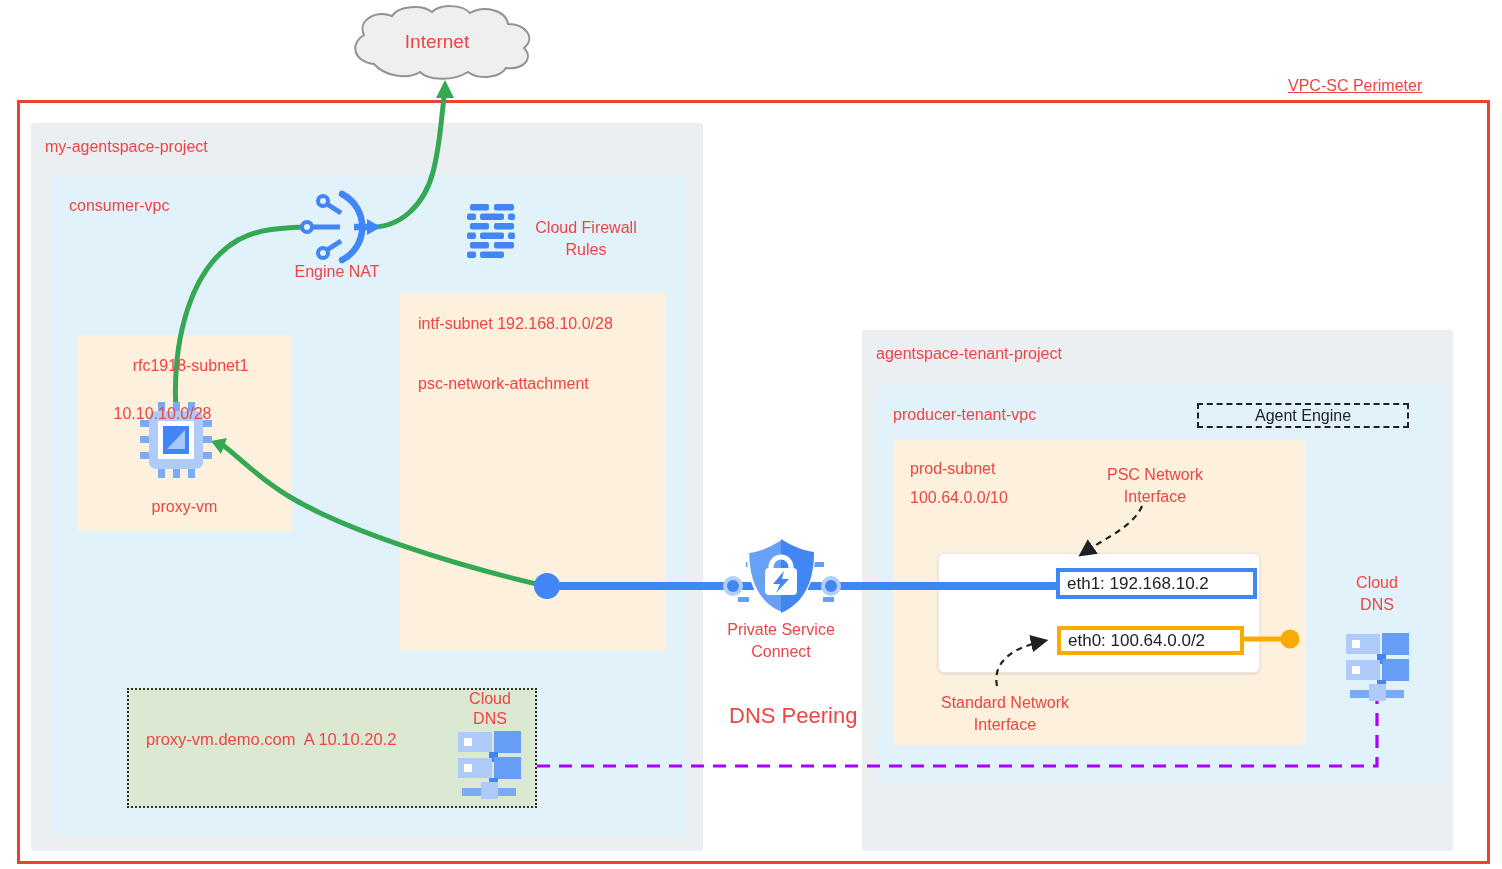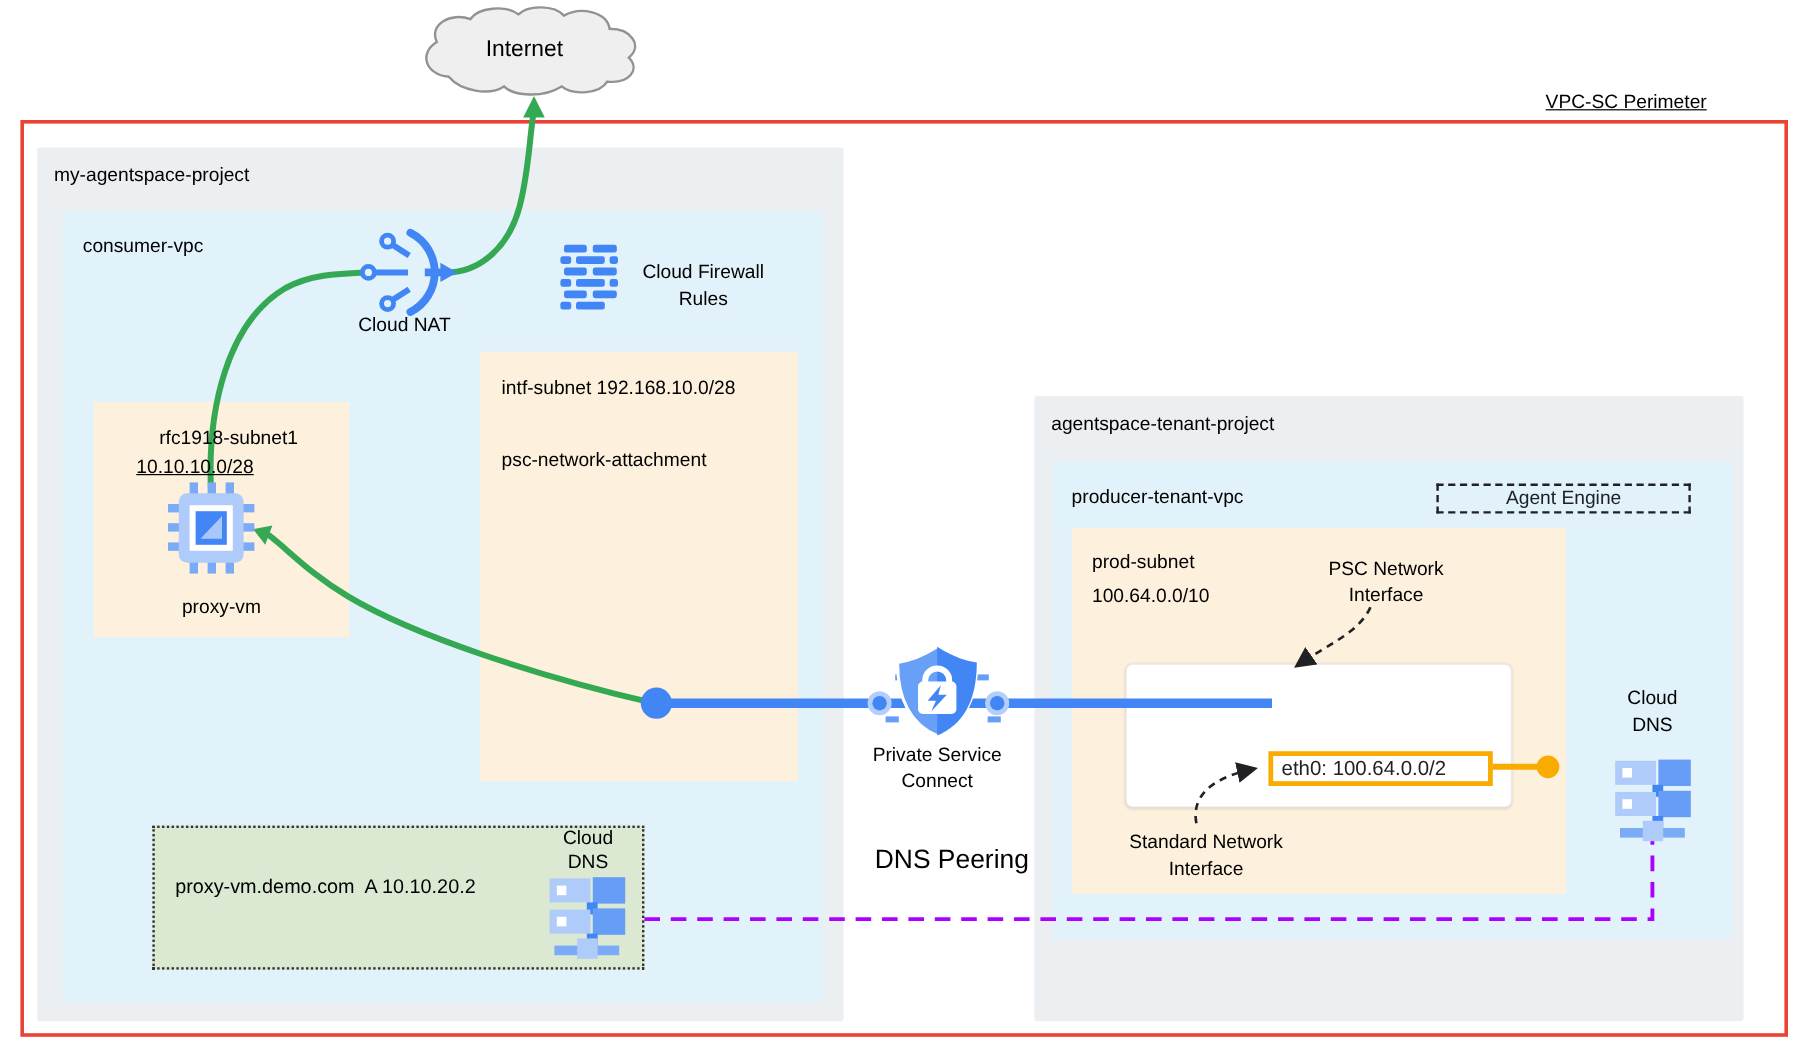--- a/index.html
+++ b/index.html
@@ -1,21 +1,21 @@
 <!DOCTYPE html>
 <html><head>
 <meta charset="utf-8">
 <style>
   html,body{margin:0;padding:0;background:#fff;}
   .canvas{
     position:relative;width:1502px;height:869px;background:#ffffff;
     font-family:"Liberation Sans", sans-serif;color:#202124;overflow:hidden;
   }
   .abs{position:absolute;}
-  .lbl{position:absolute;white-space:pre;font-size:16px;line-height:19px;color:#000000;}
+  .lbl{position:absolute;white-space:pre;font-size:16px;line-height:19px;color:#ef4444;}
   .lbl.center{text-align:center;}
   
   .perimeter{left:17px;top:100px;width:1467px;height:758px;border:3px solid #ea4335;background:#fff;}
   .proj1{left:31px;top:123px;width:672px;height:728px;background:#eceff1;border-radius:2px;}
   .vpc1{left:52px;top:176px;width:634px;height:659px;background:#e1f2fb;border-radius:2px;}
   .intf{left:400px;top:293px;width:265px;height:358px;background:#fdf0dc;}
   .rfc{left:78px;top:335px;width:213px;height:196px;background:#fdf0dc;}
   .dnszone{left:127px;top:688px;width:410px;height:120px;background:#dbe8d2;border:2px dotted #333;box-sizing:border-box;}
   .proj2{left:862px;top:330px;width:591px;height:521px;background:#eceff1;border-radius:2px;}
   .vpc2{left:877px;top:385px;width:567px;height:398px;background:#e1f2fb;border-radius:2px;}
@@ -173,49 +173,50 @@
     <path d="M997,686 C993,666 1006,649 1044,641" fill="none" stroke="#202124" stroke-width="2.2" stroke-dasharray="6 5" marker-end="url(#arrowBlack)"></path>
   </svg>
 
   <div class="labels">
     <div class="lbl" style="left:1288px;top:76px;text-decoration:underline;">VPC-SC Perimeter</div>
     <div class="lbl center" style="left:387px;top:32px;width:100px;font-size:19px;">Internet</div>
 
     <div class="lbl" style="left:45px;top:137px;text-align:right;">my-agentspace-project</div>
     <div class="lbl" style="left:69px;top:196px;">consumer-vpc</div>
 
-    <div class="lbl center" style="left:280px;top:262px;width:114px;">Cloud NAT</div>
+    <div class="lbl center" style="left:280px;top:262px;width:114px;">Engine NAT</div>
     <div class="lbl center" style="left:524px;top:217px;width:124px;line-height:21px;">Cloud Firewall</div>
     <div class="lbl center" style="left:524px;top:239px;width:124px;line-height:21px;">Rules</div>
 
     <div class="lbl" style="left:418px;top:314px;">intf-subnet 192.168.10.0/28</div>
     <div class="lbl" style="left:418px;top:374px;">psc-network-attachment</div>
 
     <div class="lbl center" style="left:78px;top:356px;width:225px;">rfc1918-subnet1</div>
-    <div class="lbl center" style="left:78px;top:380px;width:169px;text-decoration:underline;">10.10.10.0/28</div>
+    <div class="lbl center" style="left:78px;top:404px;width:169px;">10.10.10.0/28</div>
     <div class="lbl center" style="left:78px;top:497px;width:213px;">proxy-vm</div>
 
     <div class="lbl" style="left:146px;top:730px;font-size:16.5px;">proxy-vm.demo.com  A 10.10.20.2</div>
     <div class="lbl center" style="left:455px;top:689px;width:70px;line-height:20px;">Cloud</div>
     <div class="lbl center" style="left:455px;top:709px;width:70px;line-height:20px;">DNS</div>
 
     <div class="lbl center" style="left:701px;top:619px;width:160px;line-height:22px;">Private Service</div>
     <div class="lbl center" style="left:701px;top:641px;width:160px;line-height:22px;">Connect</div>
 
     <div class="lbl" style="left:729px;top:706px;font-size:22px;">DNS Peering</div>
 
     <div class="lbl" style="left:876px;top:344px;">agentspace-tenant-project</div>
     <div class="lbl" style="left:893px;top:405px;">producer-tenant-vpc</div>
     <div class="abs agentengine">Agent Engine</div>
 
     <div class="lbl" style="left:910px;top:459px;">prod-subnet</div>
     <div class="lbl" style="left:910px;top:488px;text-align:right;">100.64.0.0/10</div>
 
     <div class="lbl center" style="left:1085px;top:464px;width:140px;line-height:22px;">PSC Network</div>
     <div class="lbl center" style="left:1085px;top:486px;width:140px;line-height:22px;">Interface</div>
+    <div class="abs eth1box">eth1: 192.168.10.2</div>
 
     <div class="abs eth0box">eth0: 100.64.0.0/2</div>
     <div class="lbl center" style="left:925px;top:692px;width:160px;line-height:22px;">Standard Network</div>
     <div class="lbl center" style="left:925px;top:714px;width:160px;line-height:22px;">Interface</div>
 
     <div class="lbl center" style="left:1337px;top:572px;width:80px;line-height:22px;">Cloud</div>
     <div class="lbl center" style="left:1337px;top:594px;width:80px;line-height:22px;">DNS</div>
   </div>
 
 </div>

